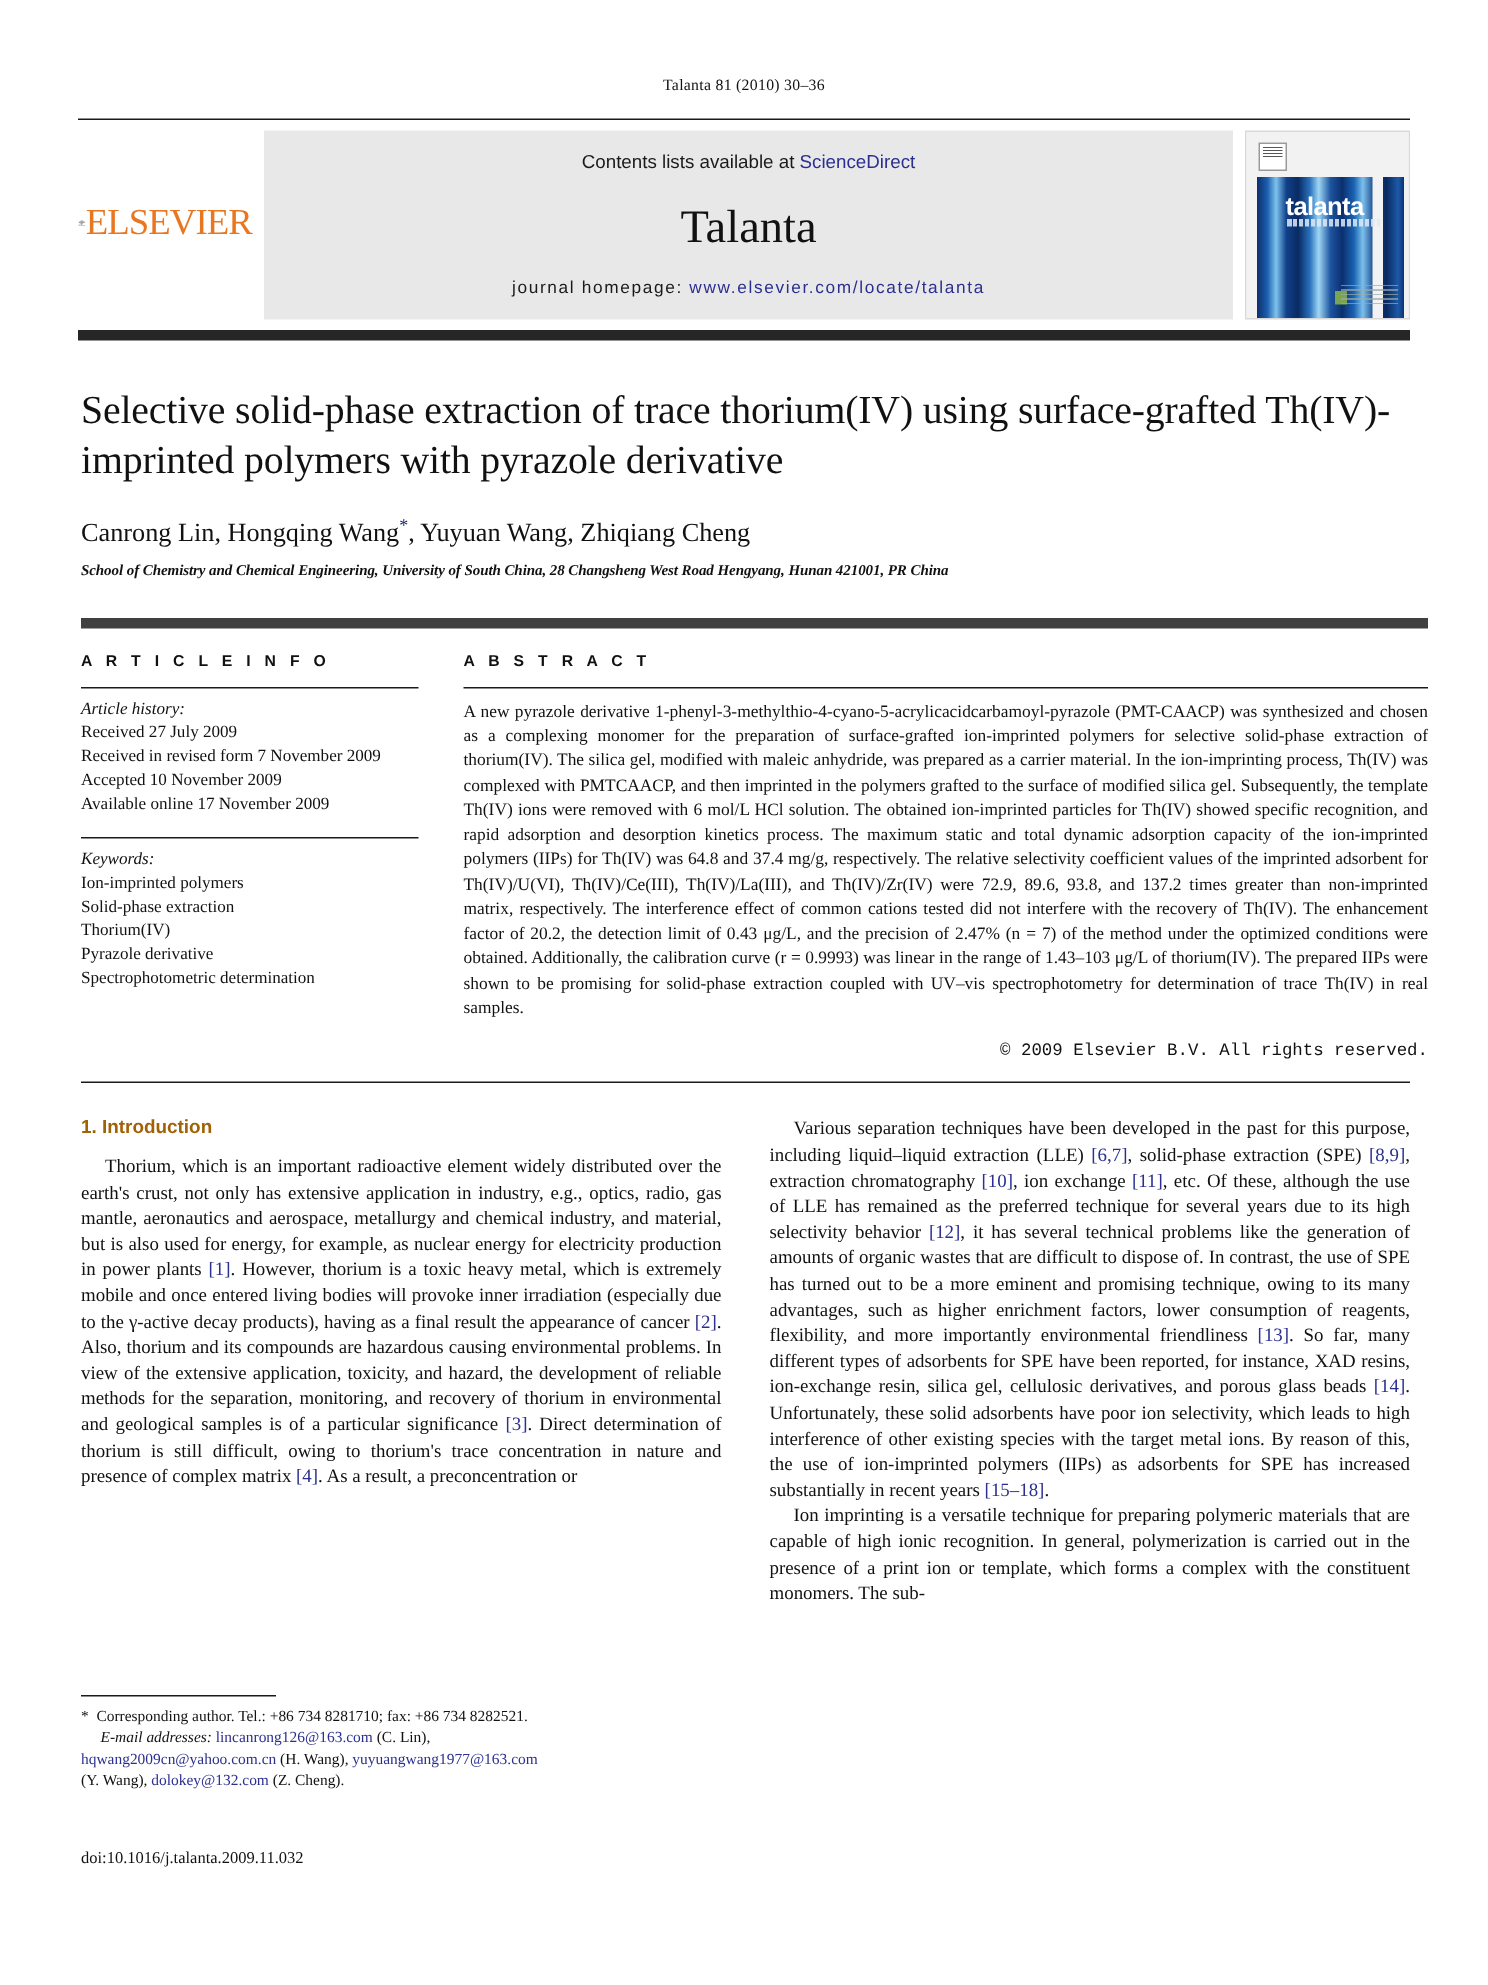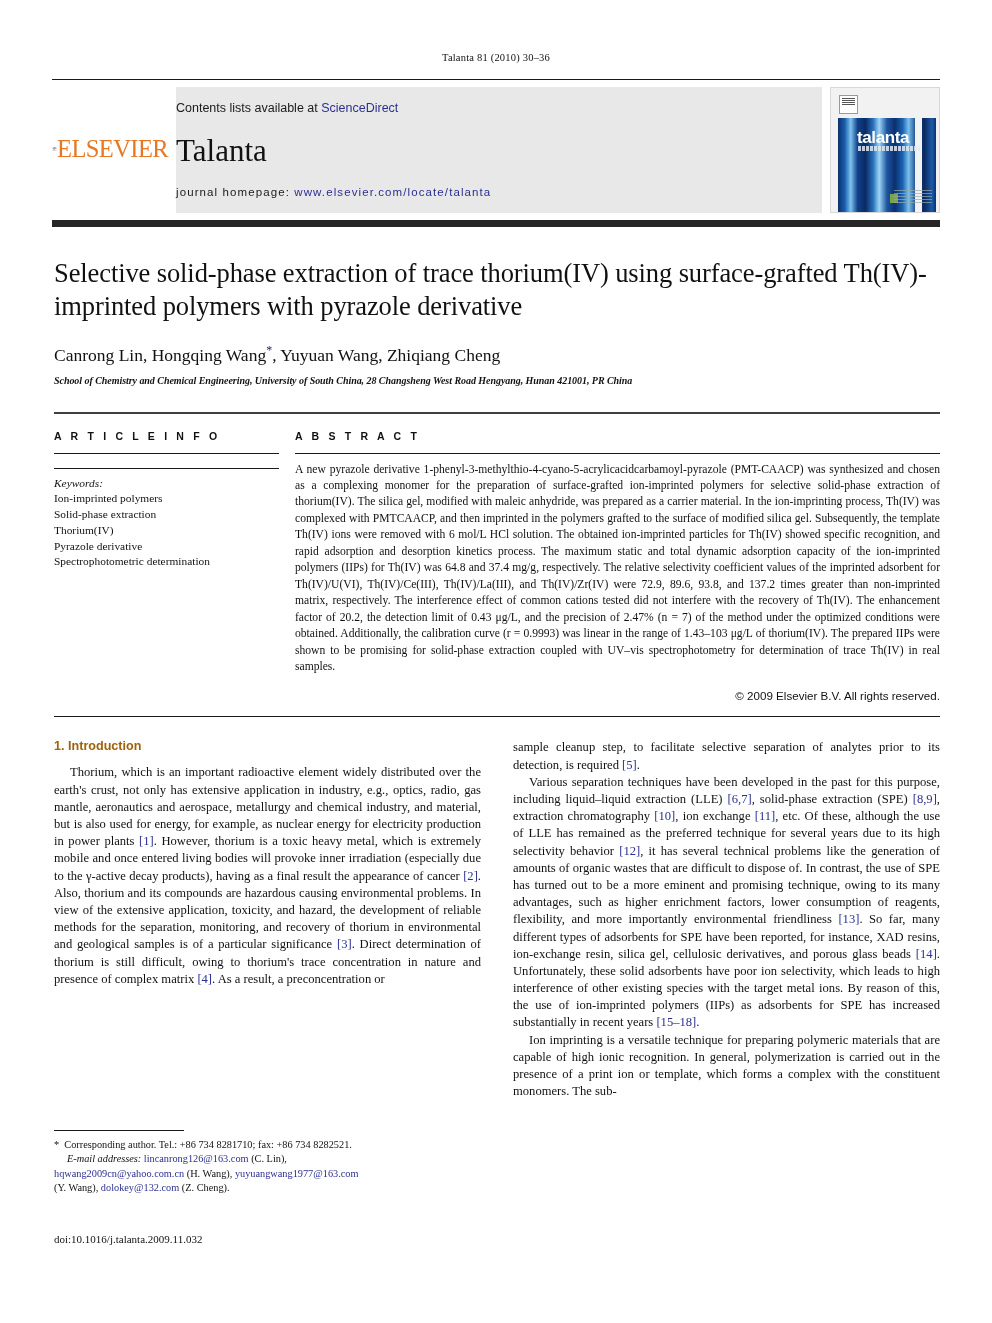--- a/index.html
+++ b/index.html
@@ -63,20 +63,21 @@
     white-space: nowrap;
   }
 
   .center-band {
     flex: 1;
     background: #e8e8e8;
     margin-left: 8px;
     margin-right: 8px;
     display: flex;
     flex-direction: column;
+    align-items: center;
     justify-content: space-between;
     padding: 14px 0 15px 0;
   }
   .contents-line {
     font-family: "Liberation Sans", sans-serif;
     font-size: 12.5px;
     color: #1a1a1a;
   }
   .contents-line .sd-link {
     color: #2b2f8f;
@@ -178,25 +179,25 @@
     font-style: italic;
     font-size: 10px;
     font-weight: 700;
     margin-top: 9px;
     color: #111;
     letter-spacing: -0.05px;
   }
 
   
   .info-abs-wrap {
-    margin: 26px 52px 0 54px;
-    border-top: 2px solid #404040;
+    margin: 26px 40px 0 54px;
+    border-top: 7px solid #404040;
     padding-top: 16px;
     display: flex;
-    gap: 16px;
+    gap: 30px;
   }
   .col-info { width: 225px; flex: 0 0 225px; }
   .col-abs  { flex: 1; }
 
   .sec-head {
     font-family: "Liberation Sans", sans-serif;
     font-size: 10.5px;
     font-weight: 700;
     letter-spacing: 3.2px;
     color: #111;
@@ -227,21 +228,21 @@
   .abs-text {
     font-family: "Liberation Serif", serif;
     font-size: 11.6px;
     line-height: 1.42;
     text-align: justify;
     margin-top: 8px;
     color: #111;
     hyphens: none;
   }
   .abs-copy {
-    font-family: Liberation Sans, sans-serif;
+    font-family: Liberation Mono, monospace;
     font-size: 11.6px;
     text-align: right;
     margin-top: 14px;
     color: #111;
   }
 
   .abs-bottom-rule {
     margin: 14px 52px 0 54px;
     border-top: 1px solid #1a1a1a;
   }
@@ -383,20 +384,27 @@
       <span>Canrong Lin, Hongqing Wang</span><span class="star">*</span><span>, Yuyuan Wang, Zhiqiang Cheng</span>
     </div>
     <div class="affiliation">School of Chemistry and Chemical Engineering, University of South China, 28 Changsheng West Road Hengyang, Hunan 421001, PR China</div>
   </div>
 
   <div class="info-abs-wrap">
 
     <div class="col-info">
       <div class="sec-head">A R T I C L E   I N F O</div>
       <div class="rule"></div>
+      <div class="info-body">
+        <div class="lead">Article history:</div>
+        <div>Received 27 July 2009</div>
+        <div>Received in revised form 7 November 2009</div>
+        <div>Accepted 10 November 2009</div>
+        <div>Available online 17 November 2009</div>
+      </div>
       <div class="kw-block">
         <div class="kw-rule"></div>
         <div class="kw-body">
           <div class="lead">Keywords:</div>
           <div>Ion-imprinted polymers</div>
           <div>Solid-phase extraction</div>
           <div>Thorium(IV)</div>
           <div>Pyrazole derivative</div>
           <div>Spectrophotometric determination</div>
         </div>
@@ -413,21 +421,20 @@
   </div>
 
   <div class="abs-bottom-rule"></div>
 
   <div class="body-cols">
     <div class="bcol">
       <h2 class="sec-title">1.  Introduction</h2>
       <p class="body-par">Thorium, which is an important radioactive element widely distributed over the earth's crust, not only has extensive application in industry, e.g., optics, radio, gas mantle, aeronautics and aerospace, metallurgy and chemical industry, and material, but is also used for energy, for example, as nuclear energy for electricity production in power plants <span class="cite">[1]</span>. However, thorium is a toxic heavy metal, which is extremely mobile and once entered living bodies will provoke inner irradiation (especially due to the γ-active decay products), having as a final result the appearance of cancer <span class="cite">[2]</span>. Also, thorium and its compounds are hazardous causing environmental problems. In view of the extensive application, toxicity, and hazard, the development of reliable methods for the separation, monitoring, and recovery of thorium in environmental and geological samples is of a particular significance <span class="cite">[3]</span>. Direct determination of thorium is still difficult, owing to thorium's trace concentration in nature and presence of complex matrix <span class="cite">[4]</span>. As a result, a preconcentration or</p>
     </div>
     <div class="bcol">
-      <p class="body-par" style="text-indent:0">sample cleanup step, to facilitate selective separation of analytes prior to its detection, is required <span class="cite">[5]</span>.</p>
       <p class="body-par">Various separation techniques have been developed in the past for this purpose, including liquid–liquid extraction (LLE) <span class="cite">[6,7]</span>, solid-phase extraction (SPE) <span class="cite">[8,9]</span>, extraction chromatography <span class="cite">[10]</span>, ion exchange <span class="cite">[11]</span>, etc. Of these, although the use of LLE has remained as the preferred technique for several years due to its high selectivity behavior <span class="cite">[12]</span>, it has several technical problems like the generation of amounts of organic wastes that are difficult to dispose of. In contrast, the use of SPE has turned out to be a more eminent and promising technique, owing to its many advantages, such as higher enrichment factors, lower consumption of reagents, flexibility, and more importantly environmental friendliness <span class="cite">[13]</span>. So far, many different types of adsorbents for SPE have been reported, for instance, XAD resins, ion-exchange resin, silica gel, cellulosic derivatives, and porous glass beads <span class="cite">[14]</span>. Unfortunately, these solid adsorbents have poor ion selectivity, which leads to high interference of other existing species with the target metal ions. By reason of this, the use of ion-imprinted polymers (IIPs) as adsorbents for SPE has increased substantially in recent years <span class="cite">[15–18]</span>.</p>
       <p class="body-par">Ion imprinting is a versatile technique for preparing polymeric materials that are capable of high ionic recognition. In general, polymerization is carried out in the presence of a print ion or template, which forms a complex with the constituent monomers. The sub-</p>
     </div>
   </div>
 
   <div class="foot-wrap">
     <div class="foot-rule"></div>
     <div class="foot-text">
       <div class="foot-indent">
         <span class="star">*&nbsp;&nbsp;</span><span>Corresponding author. Tel.: +86 734 8281710; fax: +86 734 8282521.</span>

